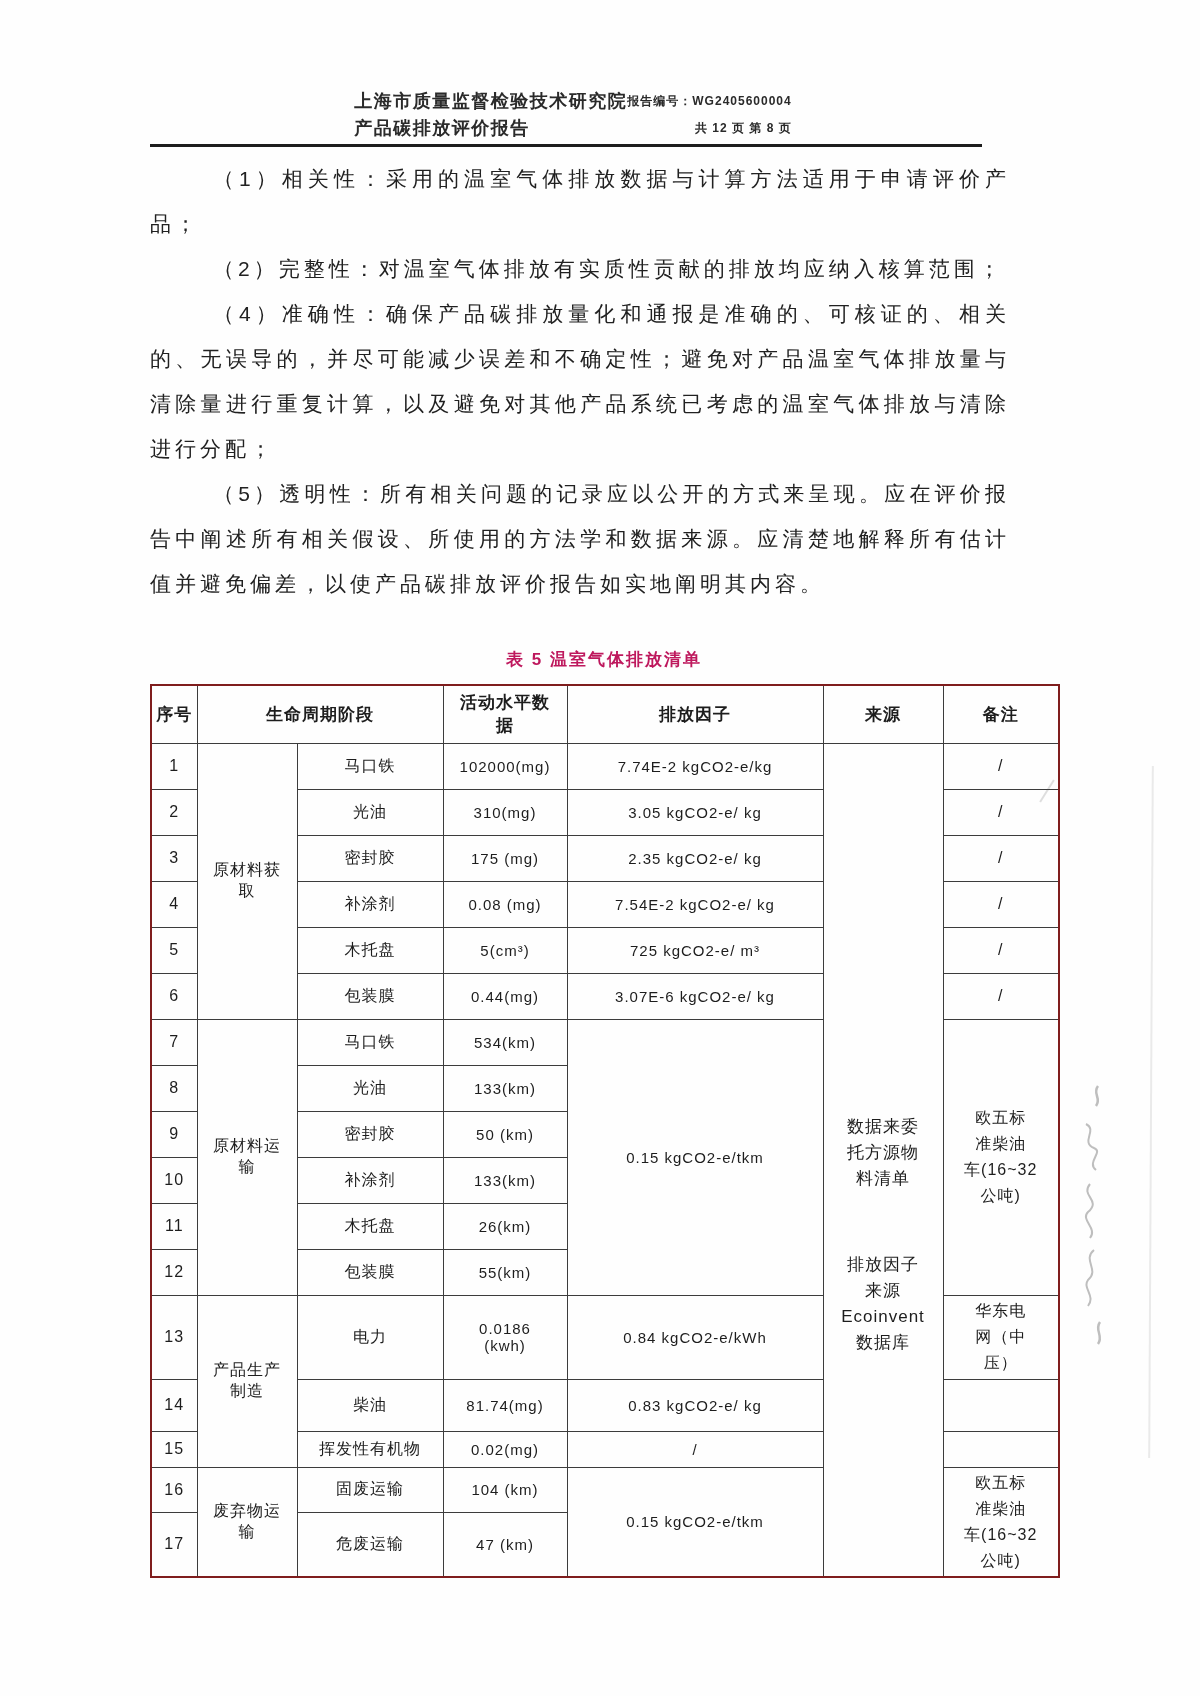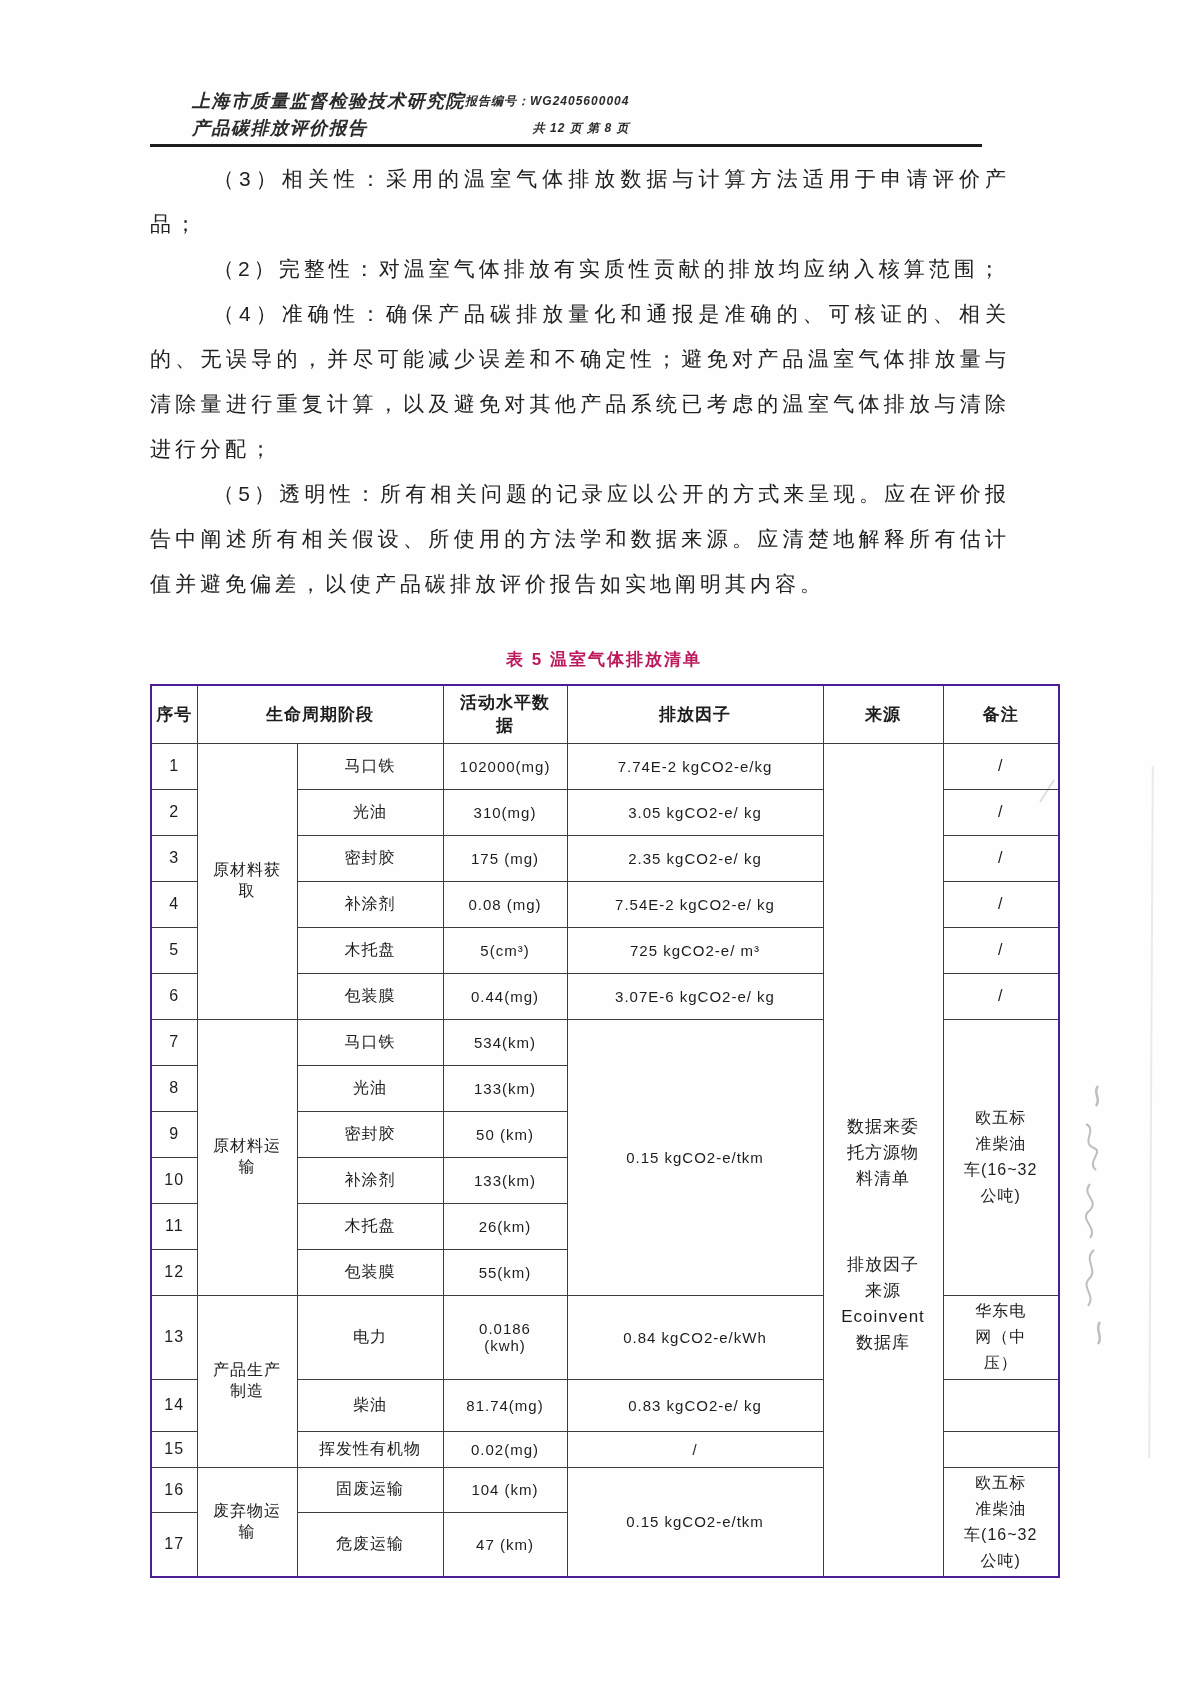--- a/index.html
+++ b/index.html
@@ -8,21 +8,21 @@
     width:1200px;height:1696px;
     margin:0 auto;
     background:#fefefe;
     font-family:"Liberation Sans", sans-serif;
     color:#242424;
     overflow:hidden;
   }
   
   .hdr{
     position:absolute;left:192px;top:88px;width:762px;
-    display:flex;justify-content:flex-start;align-items:flex-start;font-style:italic;
+    display:flex;justify-content:center;align-items:flex-start;
   }
   .hdr-left div{
     font-size:18px;line-height:27px;font-weight:600;letter-spacing:1.5px;color:#2a2a2a;
   }
   .hdr-right{text-align:right;}
   .hdr-right div{
     font-size:12px;line-height:27px;font-weight:600;letter-spacing:1px;color:#2a2a2a;
   }
   .rule{
     position:absolute;left:150px;top:144px;width:832px;height:0;
@@ -44,21 +44,21 @@
     position:absolute;left:150px;top:684px;
     width:908px;border-collapse:collapse;table-layout:fixed;
     font-size:16px;color:#1d1d1d;
   }
   table.ghg th, table.ghg td{
     border:1px solid #3c3c3c;
     text-align:center;vertical-align:middle;
     padding:2px 3px;letter-spacing:1px;
     overflow:hidden;
   }
-  table.ghg{border:2px solid #4c1d95;}
+  table.ghg{border:2px solid #7f1d1d;}
   table.ghg th{font-weight:600;font-size:17px;}
   .pre{white-space:pre-line;}
   tr.h-head{height:58px;}
   tr.h-a{height:46px;}
   tr.h-b{height:46px;}
   tr.h-13{height:84px;}
   tr.h-14{height:52px;}
   tr.h-15{height:36px;}
   tr.h-16{height:44px;}
   tr.h-17{height:62px;}
@@ -90,21 +90,21 @@
       <div>产品碳排放评价报告</div>
     </div>
     <div class="hdr-right">
       <div><span>报告编号：</span><span>WG2405600004</span></div>
       <div>共 12 页 第 8 页</div>
     </div>
   </div>
   <div class="rule"></div>
 
   <div class="body-text">
-    <p>（3）相关性：采用的温室气体排放数据与计算方法适用于申请评价产品；</p>
+    <p>（1）相关性：采用的温室气体排放数据与计算方法适用于申请评价产品；</p>
     <p>（2）完整性：对温室气体排放有实质性贡献的排放均应纳入核算范围；</p>
     <p>（4）准确性：确保产品碳排放量化和通报是准确的、可核证的、相关的、无误导的，并尽可能减少误差和不确定性；避免对产品温室气体排放量与清除量进行重复计算，以及避免对其他产品系统已考虑的温室气体排放与清除进行分配；</p>
     <p>（5）透明性：所有相关问题的记录应以公开的方式来呈现。应在评价报告中阐述所有相关假设、所使用的方法学和数据来源。应清楚地解释所有估计值并避免偏差，以使产品碳排放评价报告如实地阐明其内容。</p>
   </div>
 
   <div class="caption">表 5 温室气体排放清单</div>
 
   <table class="ghg">
     <colgroup>
       <col style="width:46px">

